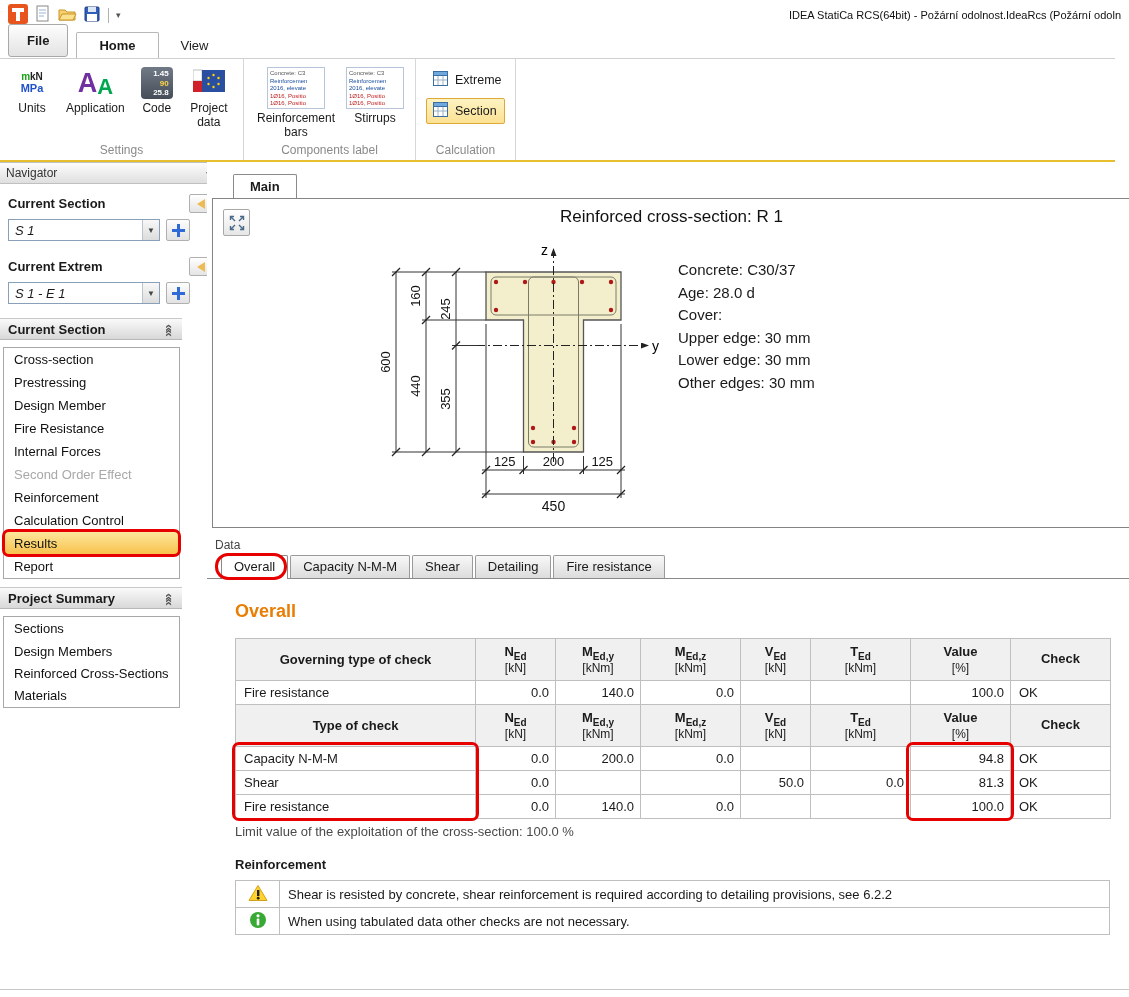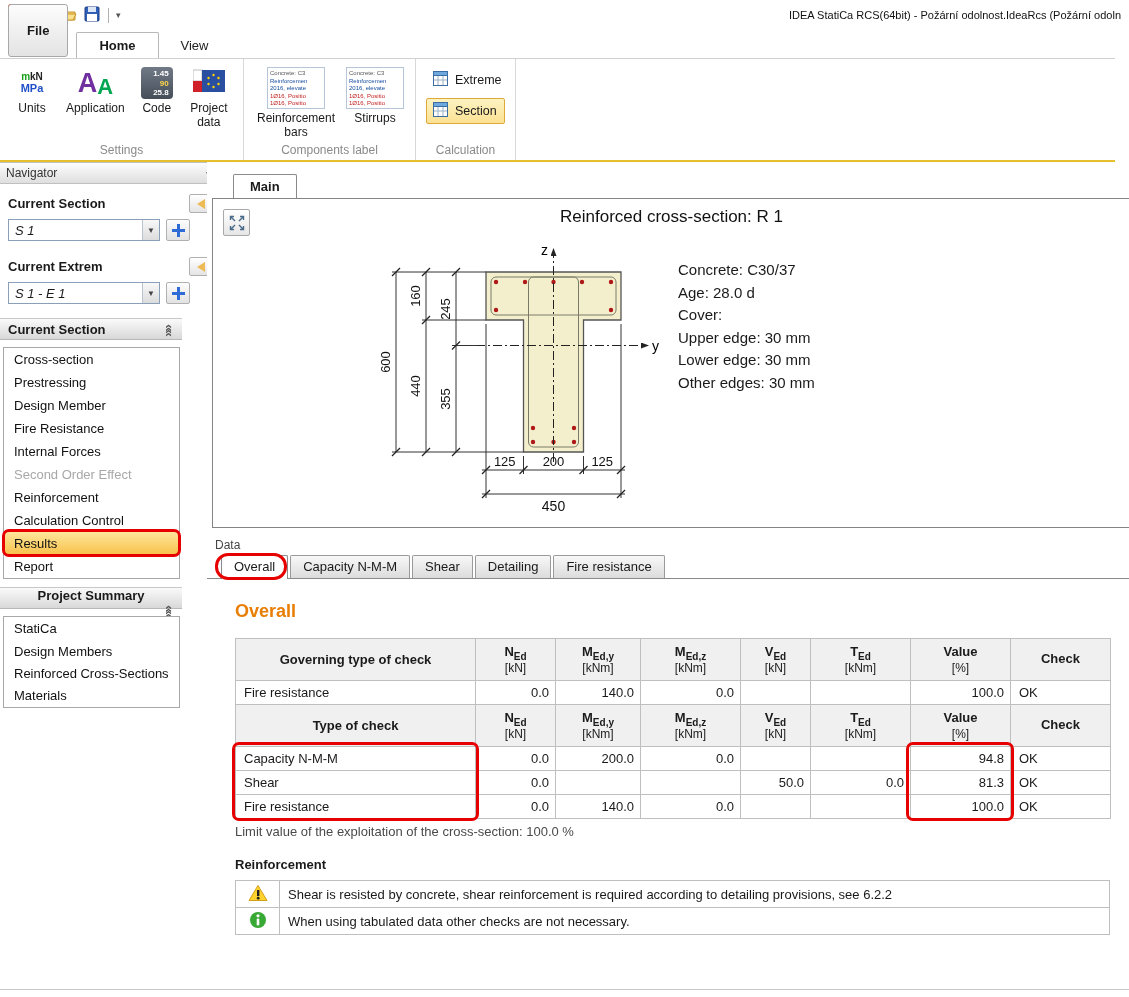--- a/index.html
+++ b/index.html
@@ -7,21 +7,21 @@
 body{font-family:"Liberation Sans","DejaVu Sans",sans-serif;font-size:13px;color:#1a1a1a;background:#fff;overflow:hidden;position:relative;}
 
 
 .titlebar{position:absolute;top:0;left:0;right:0;height:30px;display:flex;align-items:center;gap:6px;padding:0 8px;background:#fff;}
 .qat-sep{width:1px;height:15px;background:#b0b0b0;margin:0 1px;}
 .qat-caret{font-size:9px;color:#555;}
 .title-text{margin-left:auto;white-space:nowrap;overflow:hidden;font-size:11px;color:#111;}
 
 
 .ribbon-tabs{position:absolute;top:30px;left:0;right:0;height:28px;display:flex;align-items:flex-end;padding-left:8px;background:#fff;}
-.tab-file{padding:18px 18px;border:1px solid #a8a8a8;border-radius:3px;background:linear-gradient(#fdfdfd,#e3e3e3);font-weight:bold;margin-bottom:1px;}
+.tab-file{padding:8px 18px;border:1px solid #a8a8a8;border-radius:3px;background:linear-gradient(#fdfdfd,#e3e3e3);font-weight:bold;margin-bottom:1px;}
 .tab-home{padding:5px 22px;background:#fff;border:1px solid #b8b8b8;border-bottom:none;border-radius:2px 2px 0 0;position:relative;z-index:3;margin-left:8px;font-weight:bold;}
 .tab-view{padding:5px 22px;color:#222;}
 
 
 .ribbon{position:absolute;top:58px;left:0;right:14px;height:104px;background:#fff;border-top:1px solid #d0d0d0;border-bottom:2px solid #e6bf2f;display:flex;align-items:stretch;}
 .rgroup{display:flex;flex-direction:column;border-right:1px solid #d8d8d8;}
 .rg-body{flex:1;display:flex;align-items:flex-start;padding:5px 8px 0 8px;gap:4px;}
 .rg-label{text-align:center;color:#8a8a8a;font-size:12px;padding:1px 0 3px;}
 .rb-btn{display:flex;flex-direction:column;align-items:center;gap:3px;padding:3px 6px;font-size:12px;text-align:center;line-height:1.15;}
 .units-icon{width:36px;height:32px;display:flex;flex-direction:column;align-items:center;justify-content:center;}
@@ -318,26 +318,26 @@
     <div class="nav-item">Fire Resistance</div>
     <div class="nav-item">Internal Forces</div>
     <div class="nav-item disabled">Second Order Effect</div>
     <div class="nav-item">Reinforcement</div>
     <div class="nav-item">Calculation Control</div>
     <div class="nav-item selected">Results</div>
     <div class="nav-item">Report</div>
     <div class="annot annot-results"></div>
   </div>
 
-  <div class="nav-group-header" style="margin-top:8px;flex-direction:column;">
+  <div class="nav-group-header" style="margin-top:8px;">
     <span>Project Summary</span>
     <span class="chevrons">««</span>
   </div>
   <div class="nav-list">
-    <div class="nav-item">StatiCa</div>
+    <div class="nav-item">Sections</div>
     <div class="nav-item">Design Members</div>
     <div class="nav-item wrap">Reinforced Cross-Sections</div>
     <div class="nav-item">Materials</div>
   </div>
 
   <div class="nav-scroll">
     <div class="sb-btn">▲</div>
     <div class="sb-track">
         <div class="sb-thumb"></div>
       </div>

